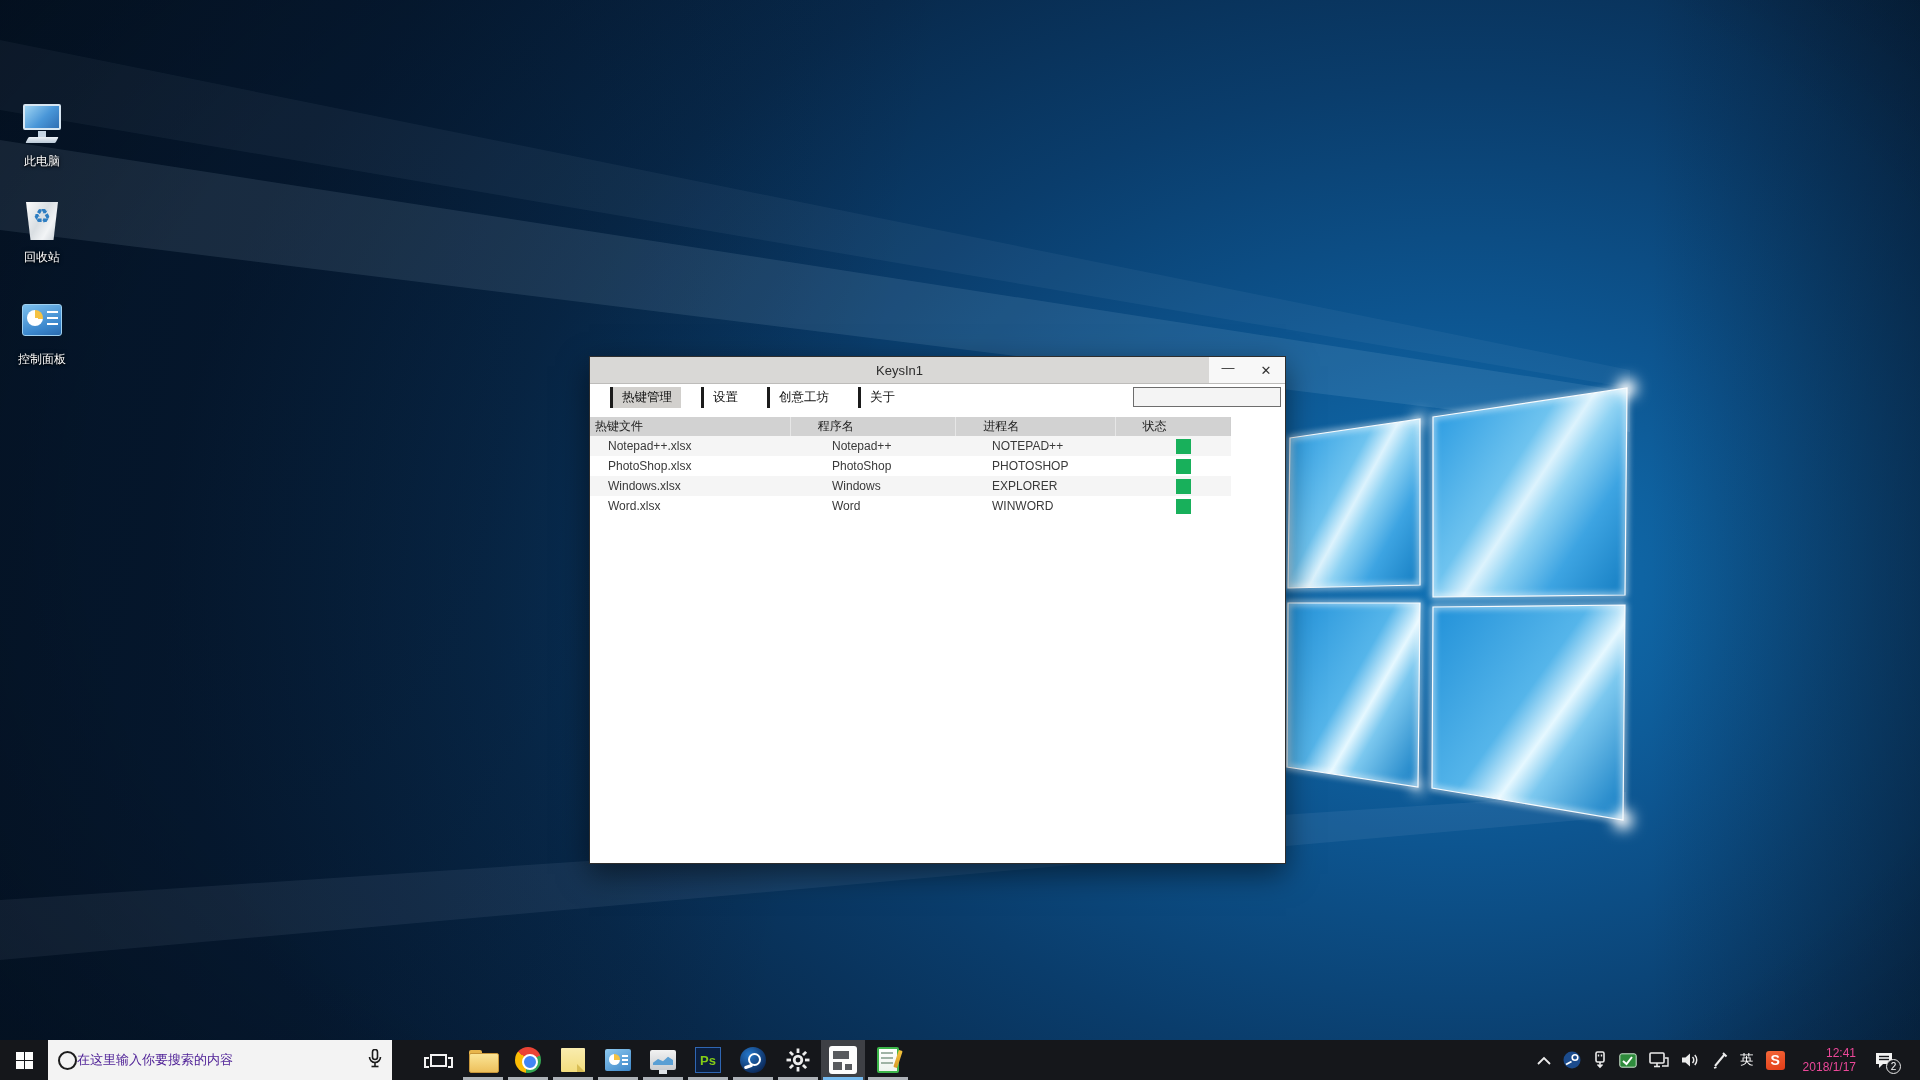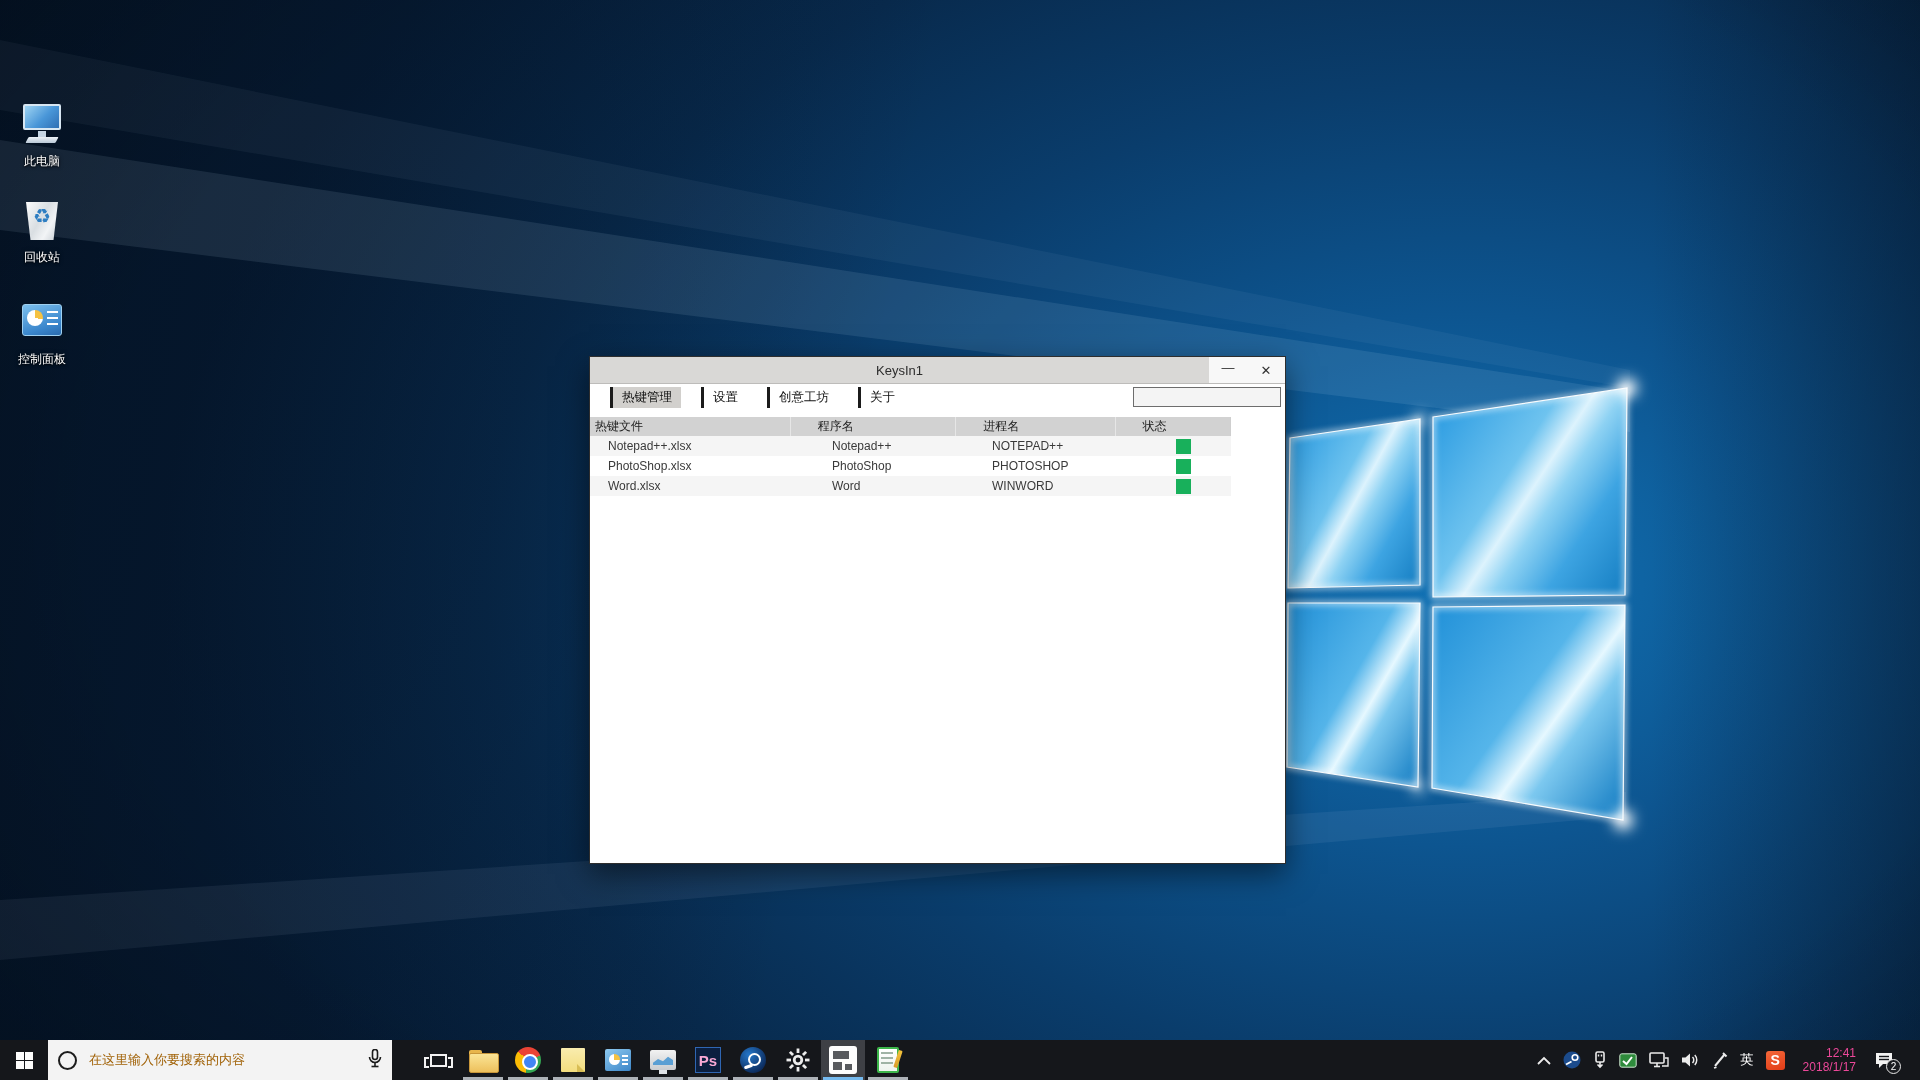--- a/index.html
+++ b/index.html
@@ -91,21 +91,21 @@
   
   .taskbar { position:absolute; left:0; top:1040px; width:1920px; height:40px;
     background:#15171b; display:flex; align-items:stretch; z-index:20; }
   .start-btn { width:48px; display:flex; align-items:center; justify-content:center; cursor:pointer; }
   .win-logo-glyph { width:17px; height:17px; display:grid;
     grid-template-columns:8px 8px; grid-template-rows:8px 8px; gap:1px; }
   .win-logo-glyph span { background:#fdfdfd; }
   .tb-search { width:344px; background:#f3f3f3; display:flex; align-items:center;
     padding:0 10px; cursor:text; position:relative; }
   .cortana-ring { width:19px; height:19px; border:2.5px solid #1c1c1c; border-radius:50%; }
-  .tb-search-text { margin-left:12px; font-size:13px; color:#a16207; }
+  .tb-search-text { font-size:13px; color:#4c1d95; }
   .mic { position:absolute; right:10px; top:9px; }
   .icon-strip { display:flex; margin-left:24px; }
   .task-btn { width:44px; height:40px; display:flex; align-items:center;
     justify-content:center; position:relative; cursor:pointer; margin-right:1px; }
   .task-btn.running::after { content:""; position:absolute; left:2px; right:2px;
     bottom:0; height:3px; background:rgba(200,206,212,.85); }
   .task-btn.active { background:#3e4045; }
   .task-btn.active::after { background:#74b9ee; }
   
   .tv-rect { width:17px; height:13px; border:2px solid #f2f2f2; position:relative; }
@@ -134,21 +134,21 @@
   .cp-mini::after { content:""; position:absolute; right:3px; top:6px; width:6px; height:10px;
     background:repeating-linear-gradient(#fff 0 2px, transparent 2px 4px); }
   .perfmon { width:26px; height:20px; background:linear-gradient(#f2f2f2,#c9ccd0);
     border-radius:2px; position:relative; }
   .perfmon::before { content:""; position:absolute; left:3px; top:4px; right:3px; bottom:5px;
     background:#ffffff; clip-path:polygon(0 80%, 25% 45%, 50% 65%, 75% 25%, 100% 55%, 100% 100%, 0 100%);
     background:#5a9fd4; }
   .perfmon::after { content:""; position:absolute; left:9px; bottom:-4px; width:8px; height:4px;
     background:#dfe3e7; }
   .ps-sq { width:26px; height:26px; background:#0b1f3f; border:1px solid #2f66b3;
-    color:#f9a8d4; font-size:15px; font-weight:bold; display:flex; align-items:center;
+    color:#84cc16; font-size:13px; font-weight:bold; display:flex; align-items:center;
     justify-content:center; }
   .steam-c { width:26px; height:26px; border-radius:50%;
     background:radial-gradient(circle at 35% 30%, #2577c9, #0c2c5e 75%); position:relative; }
   .steam-c::before { content:""; position:absolute; right:5px; top:6px; width:9px; height:9px;
     border-radius:50%; border:2.5px solid #fff; }
   .steam-c::after { content:""; position:absolute; left:4px; bottom:5px; width:9px; height:3px;
     background:#fff; border-radius:2px; transform:rotate(-20deg); }
   .gear-svg { display:block; }
   .keysin-icon { width:28px; height:28px; background:#fdfdfd; border-radius:3px;
     position:relative; }
@@ -312,20 +312,28 @@
         </div>
         <div class="trow">
           <div class="td c1">PhotoShop.xlsx</div>
           <div class="td c2">PhotoShop</div>
           <div class="td c3">PHOTOSHOP</div>
           <div class="td c4">
               <div class="status-sq"></div>
             </div>
         </div>
         <div class="trow">
+          <div class="td c1">Windows.xlsx</div>
+          <div class="td c2">Windows</div>
+          <div class="td c3">EXPLORER</div>
+          <div class="td c4">
+              <div class="status-sq"></div>
+            </div>
+        </div>
+        <div class="trow">
           <div class="td c1">Word.xlsx</div>
           <div class="td c2">Word</div>
           <div class="td c3">WINWORD</div>
           <div class="td c4">
               <div class="status-sq"></div>
             </div>
         </div>
       </div>
     </div>
   </div>

